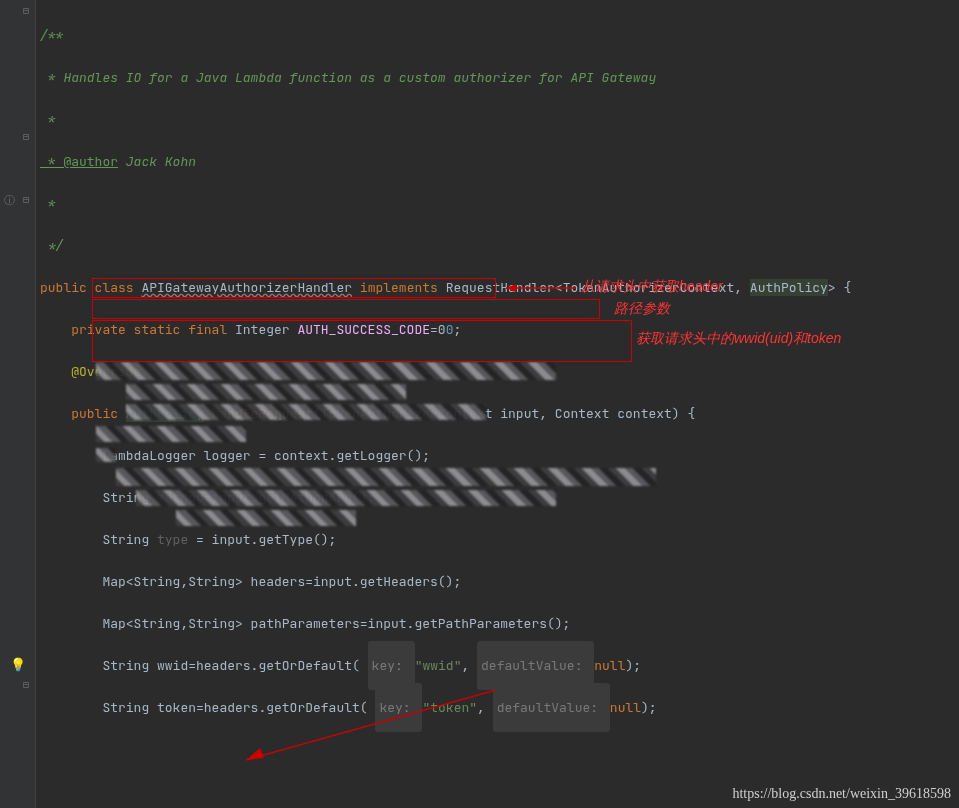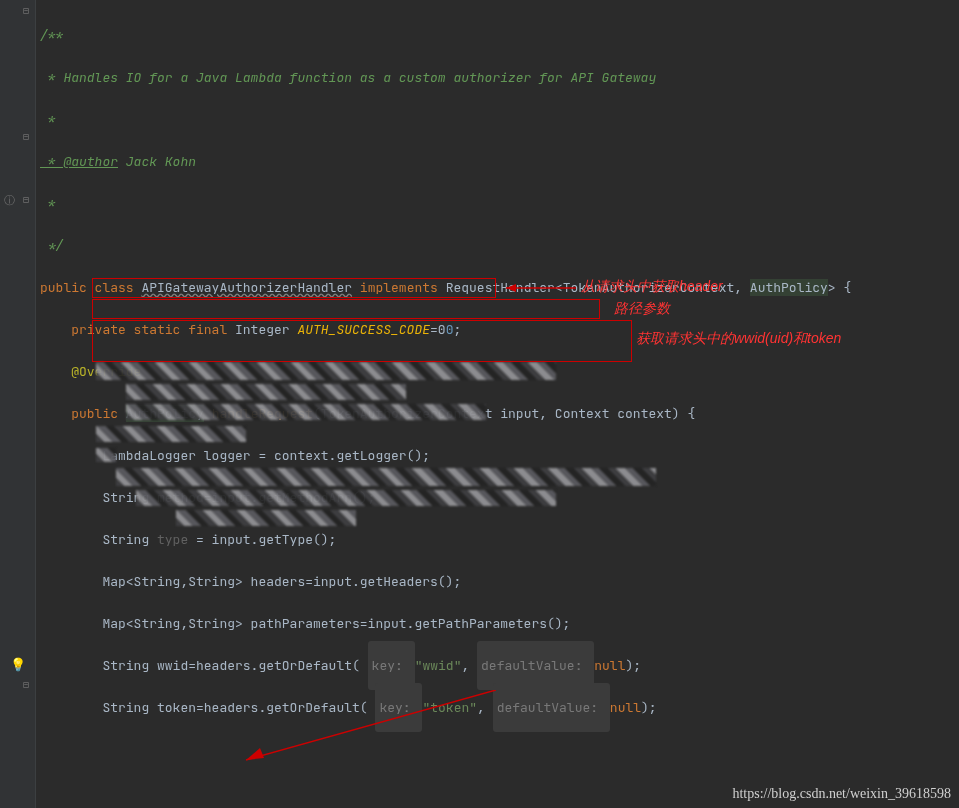--- a/index.html
+++ b/index.html
@@ -50,25 +50,25 @@
 }
 .code-area {
   flex: 1;
   padding: 4px 0 4px 4px;
   line-height: 21px;
   white-space: pre;
   position: relative;
 }
 .line { height: 21px; white-space: pre; }
 .doc { color: #629755; font-style: italic; }
-.doc-tag { color: #629755; font-style: italic; text-decoration: underline; }
+.doc-tag { color: #629755; text-decoration: underline; }
 .keyword { color: #cc7832; }
 .wavy { text-decoration: underline wavy #808080; }
 .method { color: #ffc66d; }
-.static-field { color: #eab308; font-style: italic; }
+.static-field { color: #f0abfc; }
 .number { color: #6897bb; }
 .string { color: #6a8759; }
 .param-hint { color: #787878; background: #3b3b3b; padding: 16px 4px; border-radius: 3px; font-style: normal; }
 .annotation { color: #bbb529; }
 .highlight-usage { background: #344134; margin-top: 28px; }
 .dimmed { color: #606060; }
 
 .redbox {
   position: absolute;
   border: 1px solid #cc0000;

